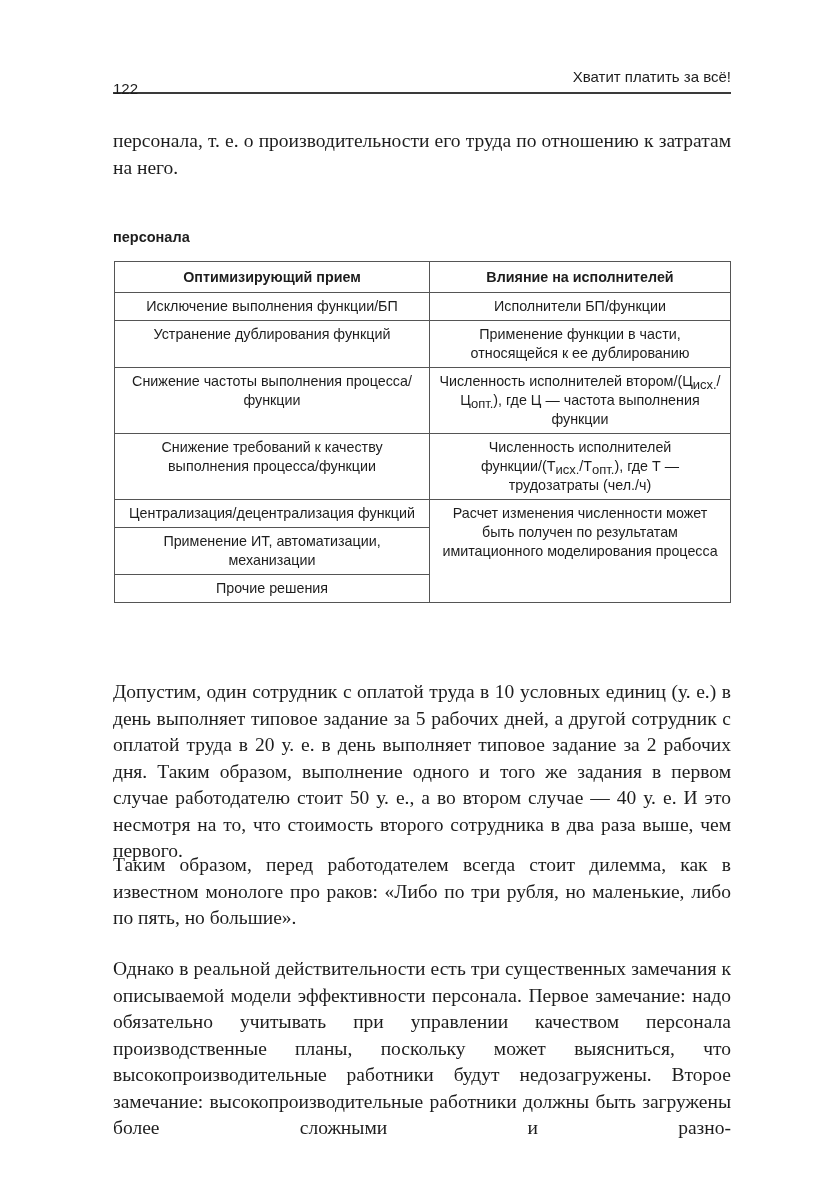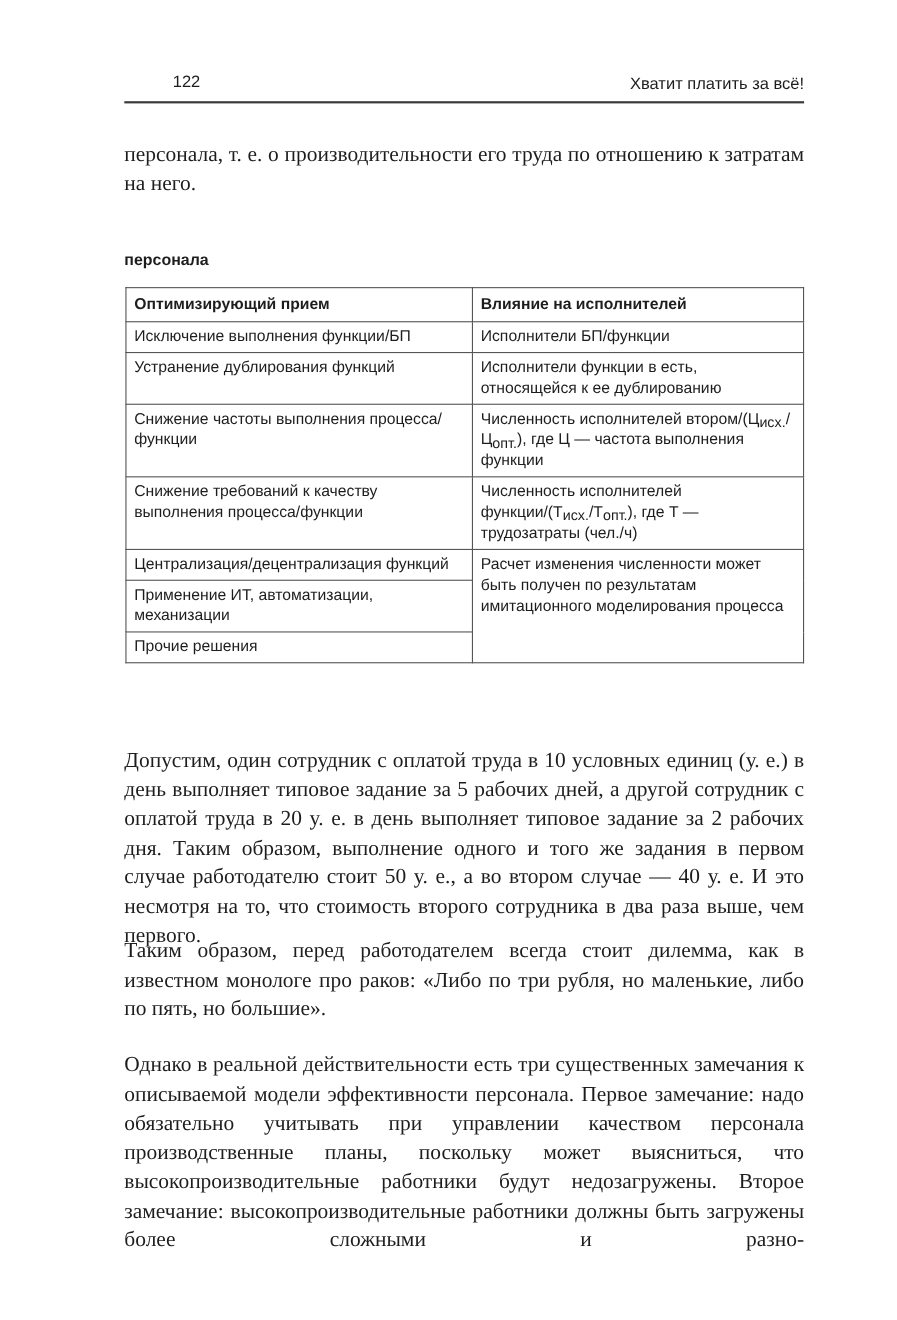--- a/index.html
+++ b/index.html
@@ -1,24 +1,24 @@
 <!DOCTYPE html>
 <html><head>
 <meta charset="utf-8">
 <style>
   html, body { margin: 0; padding: 0; background: #ffffff; }
   body { width: 815px; height: 1200px; position: relative; overflow: hidden; color: #1d1d1d; }
   .header { position: absolute; left: 113px; top: 66px; width: 618px; height: 26px; border-bottom: 2px solid #3a3a3a; font-family: "Liberation Sans", sans-serif; font-size: 15px; }
-  .header .pnum { position: absolute; left: 0; top: 0; margin-left: 44px; }
+  .header .pnum { position: absolute; left: 0; top: 14px; }
   .header .rtitle { position: absolute; right: 0; top: 2px; }
   .serif { font-family: "Liberation Serif", serif; font-size: 19.5px; line-height: 26.5px; text-align: justify; position: absolute; left: 113px; width: 618px; margin: 0; }
   .p0 { top: 128px; }
   .caption { position: absolute; left: 113px; top: 207px; width: 618px; font-family: "Liberation Sans", sans-serif; font-weight: bold; font-size: 14.5px; line-height: 20px; margin: 0; }
   table { position: absolute; left: 114px; top: 261px; width: 617px; border-collapse: collapse; font-family: "Liberation Sans", sans-serif; font-size: 14.3px; line-height: 19px; }
-  td, th { border: 1.3px solid #555; vertical-align: top; text-align: left; padding: 4px 7px 4px 7px; }
+  td, th { border: 1.3px solid #555; vertical-align: top; text-align: center; padding: 4px 7px 4px 7px; }
   th { font-weight: bold; padding-top: 6px; padding-bottom: 5px; }
   td.c1 { width: 300px; }
   sub { font-size: 13px; vertical-align: -3px; line-height: 0; }
   .p1 { top: 679px; }
   .p2 { top: 852px; }
   .p3 { top: 956px; }
 </style>
 </head>
 <body>
 
@@ -39,21 +39,21 @@
       <tr>
     <th class="c1">Оптимизирующий прием</th>
     <th>Влияние на исполнителей</th>
   </tr>
   <tr>
     <td class="c1">Исключение выполнения функции/БП</td>
     <td>Исполнители БП/функции</td>
   </tr>
   <tr>
     <td class="c1">Устранение дублирования функций</td>
-    <td>Исполнители функции в есть, относящейся к ее дублированию</td>
+    <td>Применение функции в части, относящейся к ее дублированию</td>
   </tr>
   <tr>
     <td class="c1">Снижение частоты выполнения процесса/функции</td>
     <td><span>Численность исполнителей втором/(Ц</span><sub>исх.</sub><span>/Ц</span><sub>опт.</sub><span>), где Ц — частота выполнения функции</span></td>
   </tr>
   <tr>
     <td class="c1">Снижение требований к качеству выполнения процесса/функции</td>
     <td><span>Численность исполнителей функции/(Т</span><sub>исх.</sub><span>/Т</span><sub>опт.</sub><span>), где Т — трудозатраты (чел./ч)</span></td>
   </tr>
   <tr>

